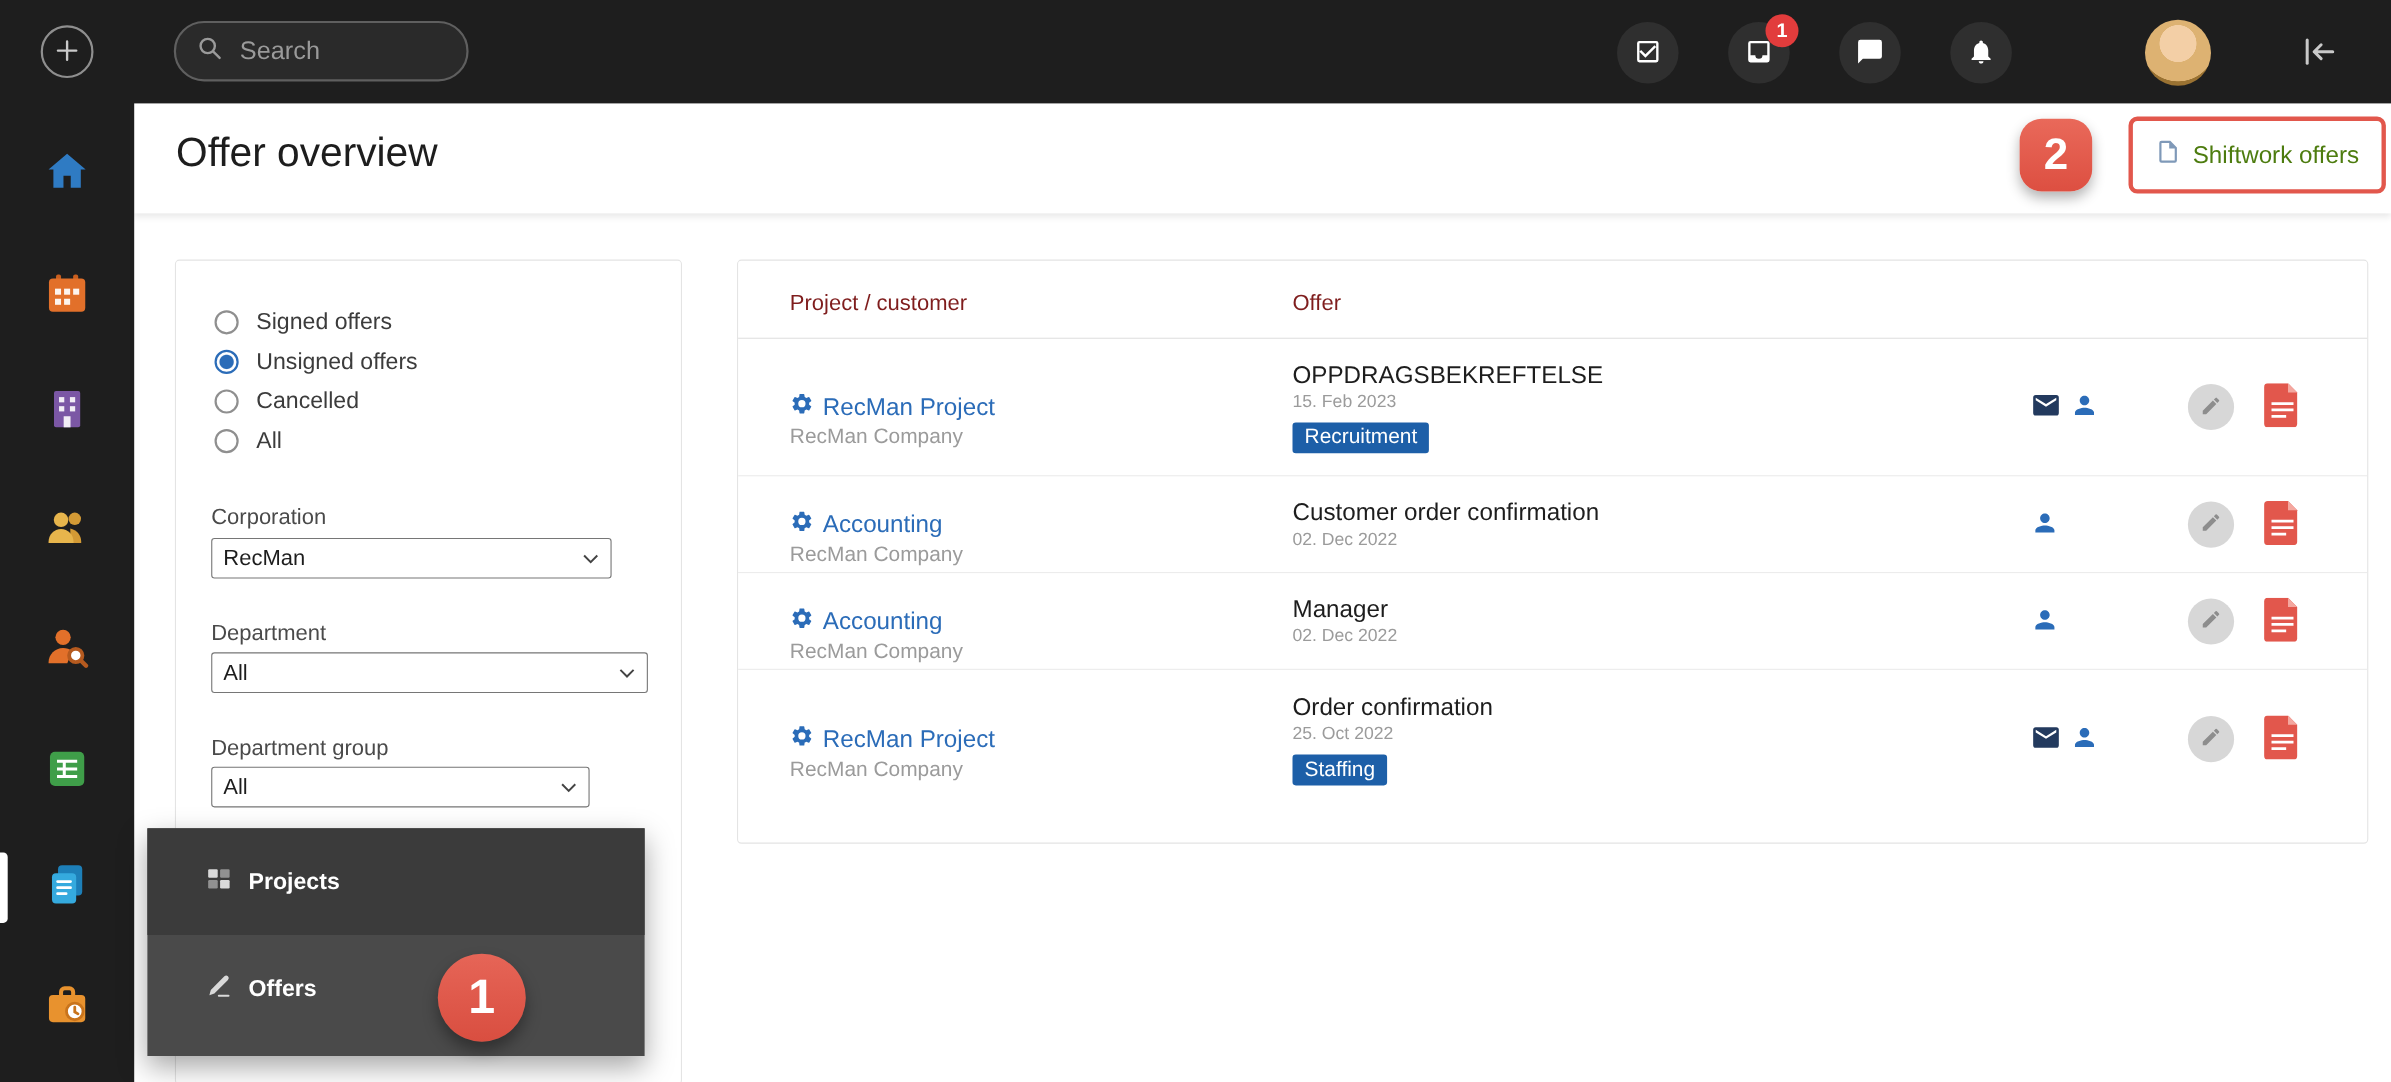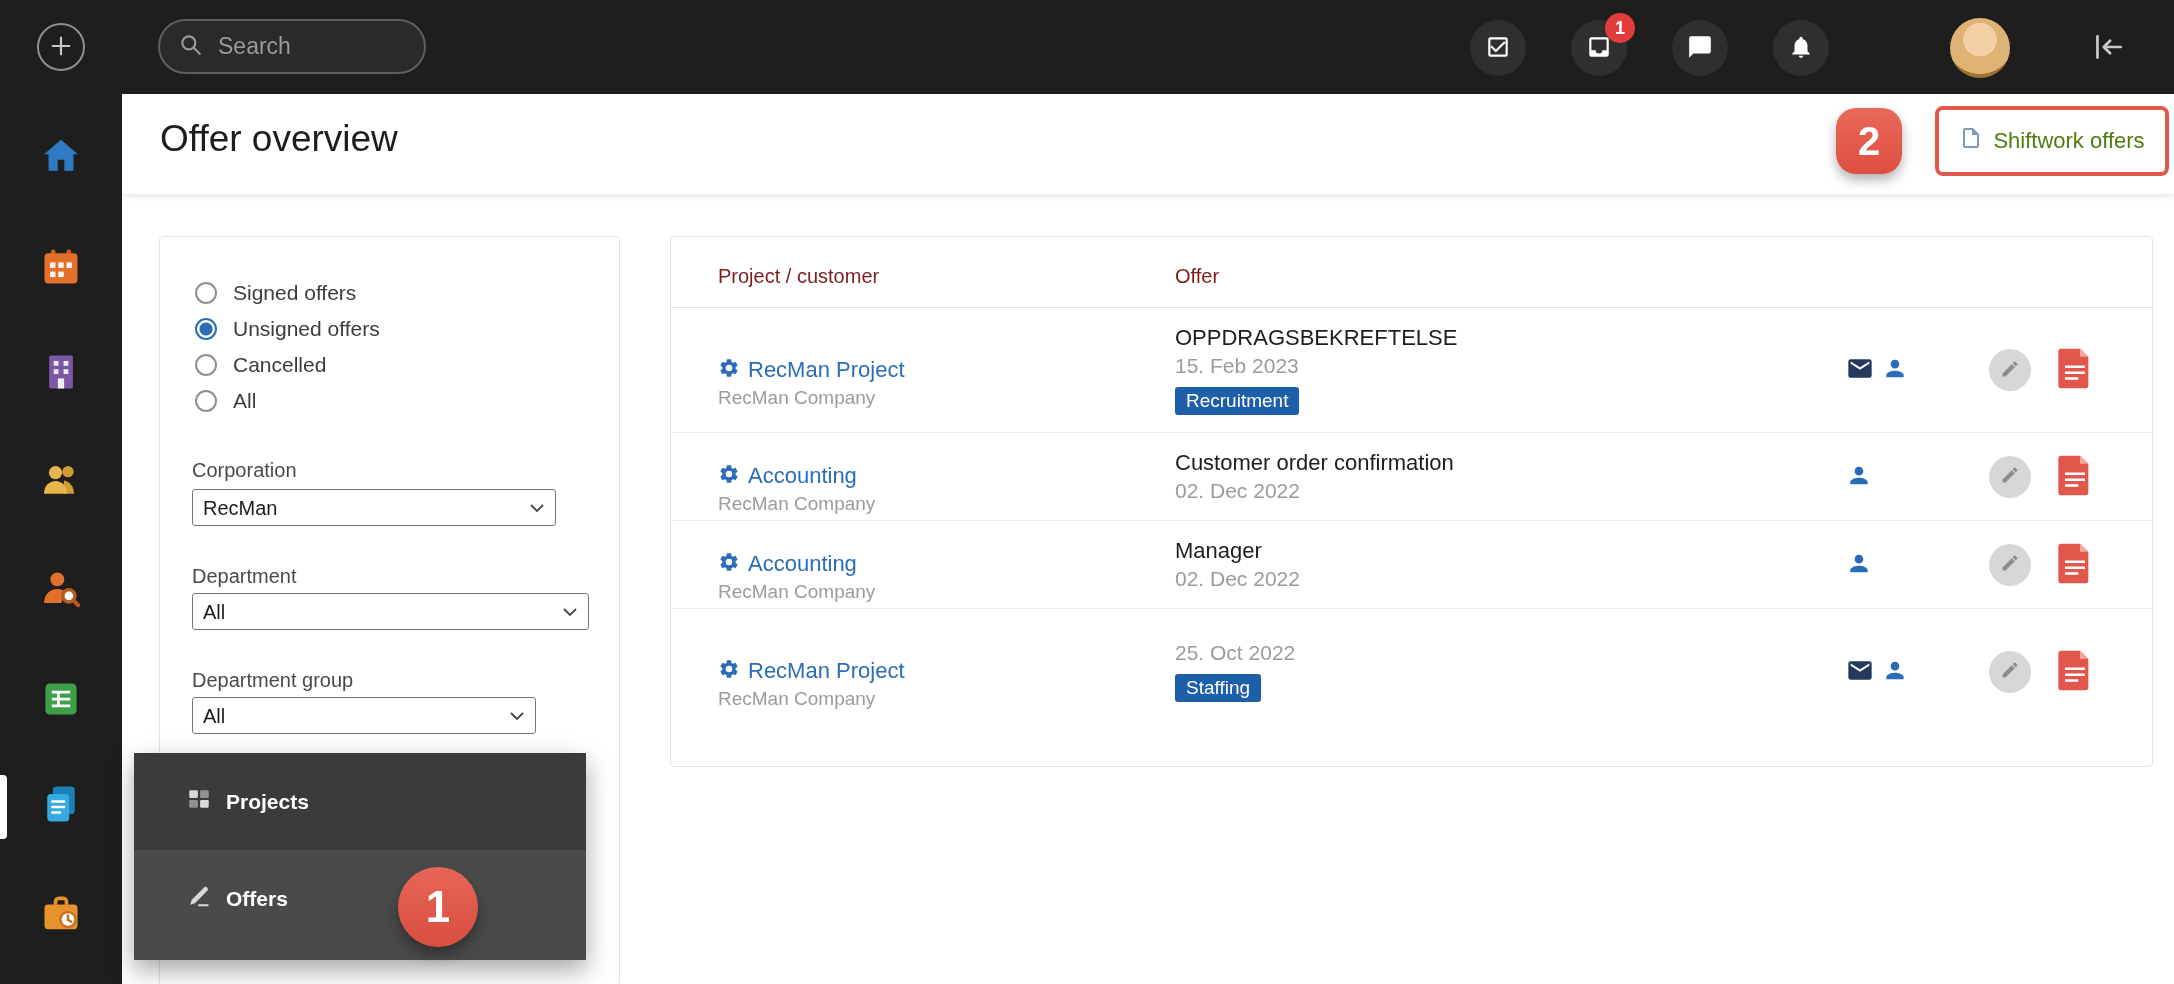--- a/index.html
+++ b/index.html
@@ -73,21 +73,21 @@
   .t-row{position:relative;display:flex;align-items:center;border-bottom:1px solid #ececec;}
   .t-row.last{border-bottom:0;}
   .t-row.tall{height:125px;}
   .t-row.short{height:88px;}
   .cell-project{margin-left:47px;width:457px;display:flex;flex-direction:column;gap:4px;}
   .proj-line{display:flex;align-items:flex-end;gap:8px;margin-top:25px;}
   .proj-link{font-size:22px;color:#2b6cb8;cursor:pointer;}
   .company{font-size:19px;color:#9b9b9b;}
   .cell-offer{display:flex;flex-direction:column;gap:3px;width:600px;}
   .offer-title{font-size:22px;color:#1d1d1d;}
-  .offer-date{font-size:21px;color:#9b9b9b;}
+  .offer-date{font-size:16px;color:#9b9b9b;}
   .offer-badge{margin-top:6px;width:fit-content;background:#1d5fa8;color:#fff;font-size:19px;
                padding:3px 11px;border-radius:3px;}
   .row-comm{position:absolute;left:1175px;top:50%;transform:translateY(-50%);display:flex;gap:8px;align-items:center;}
   .pencil-btn{position:absolute;left:1318px;top:50%;transform:translateY(-50%);width:42px;height:42px;
               border-radius:50%;background:#d7d7d7;display:flex;align-items:center;justify-content:center;}
   .pdf-btn{position:absolute;left:1387px;top:50%;transform:translateY(-50%);}
 
   
   .flyout{position:absolute;left:134px;top:753px;width:452px;background:#4a4a4a;z-index:10;
           box-shadow:0 10px 24px rgba(0,0,0,.35);padding-bottom:13px;}
@@ -450,20 +450,21 @@
           <span>
             <svg width="22" height="22" viewBox="0 0 24 24">
                 <path d="M19.14 12.94c.04-.3.06-.61.06-.94 0-.32-.02-.64-.07-.94l2.03-1.58a.49.49 0 00.12-.61l-1.92-3.32a.49.49 0 00-.59-.22l-2.39.96c-.5-.38-1.03-.7-1.62-.94l-.36-2.54a.48.48 0 00-.48-.41h-3.84c-.24 0-.43.17-.47.41l-.36 2.54c-.59.24-1.13.57-1.62.94l-2.39-.96a.49.49 0 00-.59.22L2.74 8.87c-.12.21-.08.47.12.61l2.03 1.58c-.05.3-.09.63-.09.94s.02.64.07.94l-2.03 1.58a.49.49 0 00-.12.61l1.92 3.32c.12.22.37.29.59.22l2.39-.96c.5.38 1.03.7 1.62.94l.36 2.54c.05.24.24.41.48.41h3.84c.24 0 .44-.17.47-.41l.36-2.54c.59-.24 1.13-.56 1.62-.94l2.39.96c.22.08.47 0 .59-.22l1.92-3.32c.12-.22.07-.47-.12-.61l-2.01-1.58zM12 15.6A3.6 3.6 0 018.4 12 3.6 3.6 0 0112 8.4a3.6 3.6 0 013.6 3.6 3.6 3.6 0 01-3.6 3.6z" fill="#2b6cb8"></path>
               </svg>
           </span>
           <span class="proj-link">RecMan Project</span>
         </div>
         <span class="company">RecMan Company</span>
       </div>
       <div class="cell-offer">
+        <span class="offer-title">Order confirmation</span>
         <span class="offer-date">25. Oct 2022</span>
         <span class="offer-badge">Staffing</span>
       </div>
       <div class="row-comm">
         <button>
           <svg width="28" height="28" viewBox="0 0 24 24">
               <path d="M20 4H4a2 2 0 00-2 2v12a2 2 0 002 2h16a2 2 0 002-2V6a2 2 0 00-2-2zm0 4l-8 5-8-5V6l8 5 8-5z" fill="#233a5e"></path>
             </svg>
         </button>
         <button>

